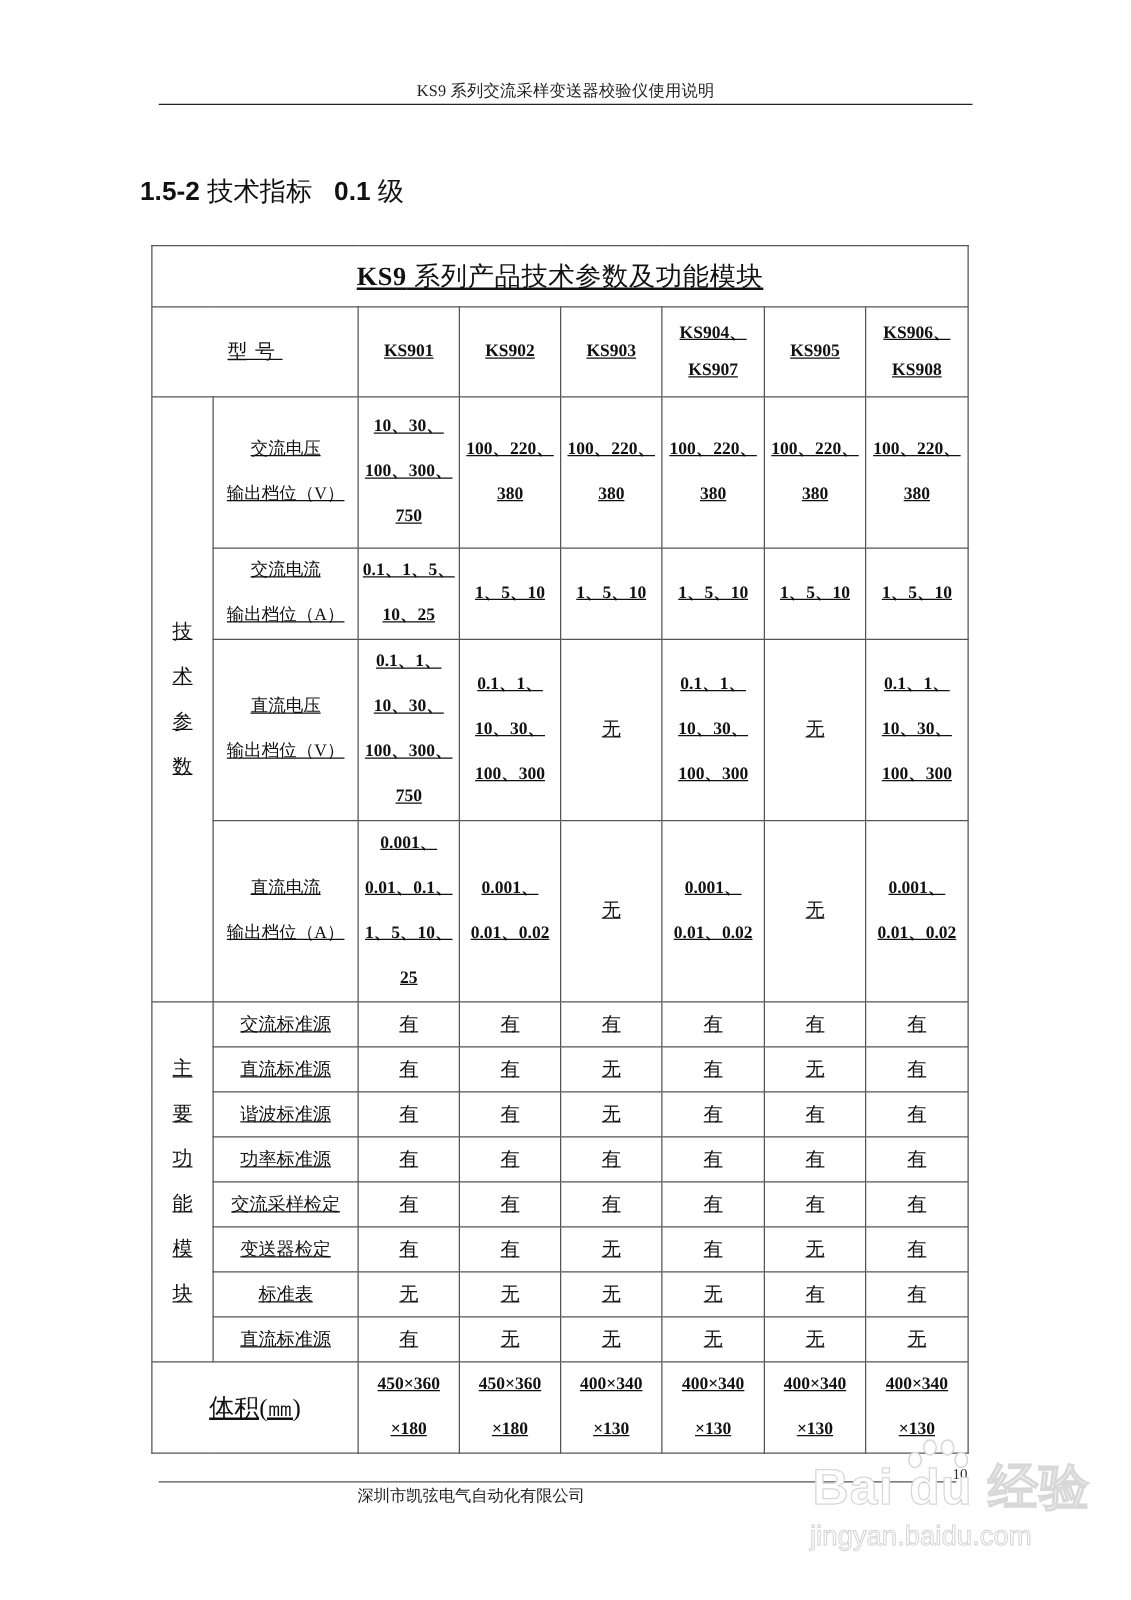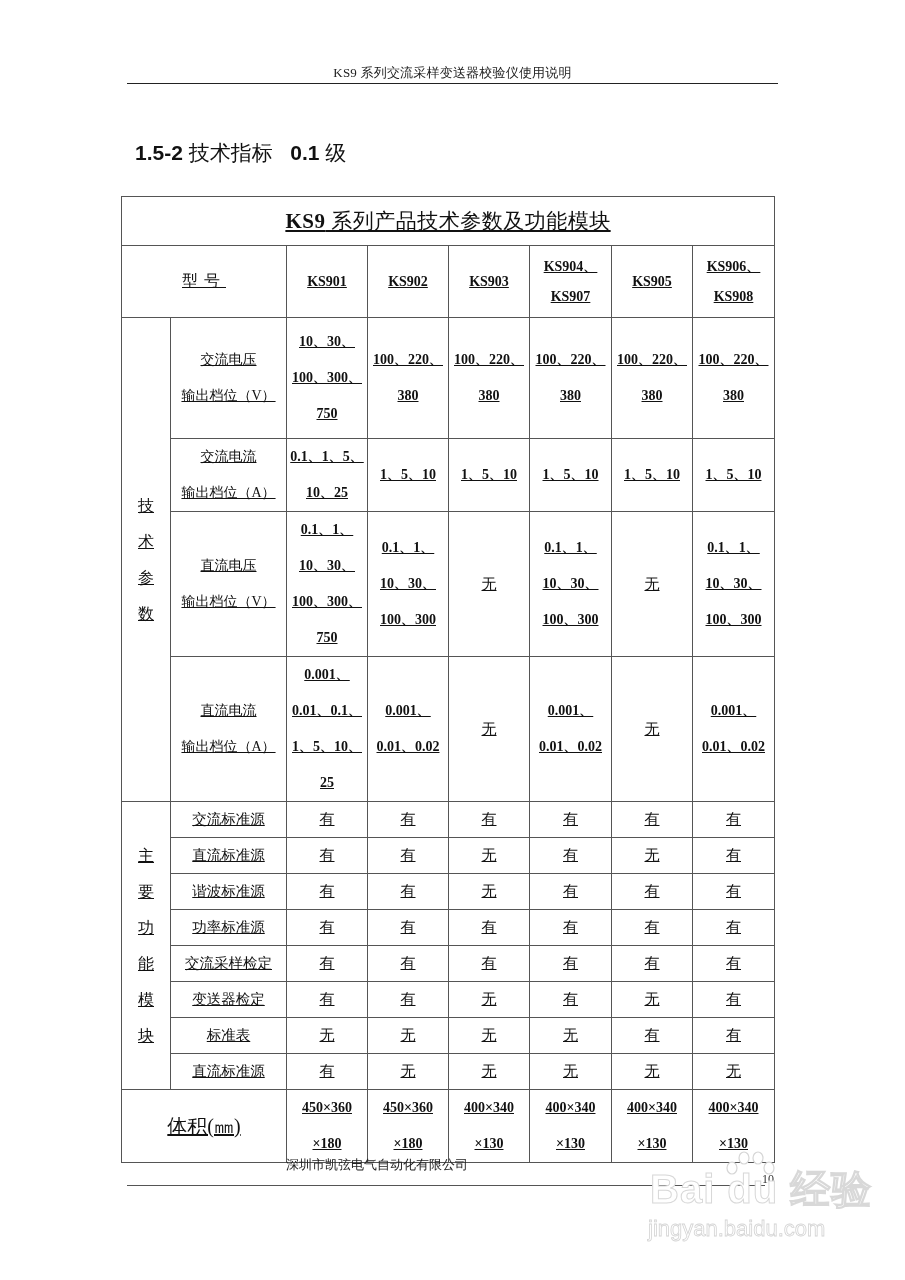--- a/index.html
+++ b/index.html
@@ -6,21 +6,21 @@
     body {
       width: 905px; height: 1280px; background: #ffffff; position: relative; overflow: hidden;
       font-family: "Liberation Serif", "DejaVu Serif", serif; color: #111;
     }
     .running-head {
       position: absolute; left: 127px; top: 64px; width: 651px; text-align: center;
       font-size: 13px; color: #222; letter-spacing: 0.2px;
     }
     .head-rule { position: absolute; left: 127px; top: 83px; width: 651px; height: 0; border-top: 1.5px solid #222; }
     .section-heading {
-      position: absolute; left: 135px; top: 139px; font-family: "Liberation Sans", "DejaVu Sans", sans-serif;
+      position: absolute; left: 112px; top: 139px; font-family: "Liberation Sans", "DejaVu Sans", sans-serif;
       font-size: 21px; font-weight: bold; color: #111; white-space: pre;
     }
     .section-heading .cjk { font-weight: normal; }
     table.spec {
       position: absolute; left: 121px; top: 196px; width: 653px; border-collapse: collapse; table-layout: fixed;
       border: 1.5px solid #444;
       text-decoration: underline;
     }
     table.spec td { border: 1px solid #555; text-align: center; vertical-align: middle; padding: 0; }
     .title-cell { height: 48px; font-size: 21px; font-weight: bold; letter-spacing: 0.5px; }
@@ -31,21 +31,21 @@
     .group-label span { display: block; }
     .param-label { font-size: 14px; line-height: 36px; }
     .val { font-size: 14px; font-weight: bold; line-height: 36px; }
     .val-cjk { font-size: 15px; font-weight: normal; }
     .fn-label { font-size: 14.5px; }
     .fn-val { font-size: 15px; }
     .vol-label { font-size: 20px; }
     .vol-val { font-size: 14px; font-weight: bold; line-height: 36px; }
     .foot-rule { position: absolute; left: 127px; top: 1185px; width: 638px; height: 0; border-top: 1px solid #555; }
     .page-number { position: absolute; left: 762px; top: 1172px; font-size: 12px; color: #333; }
-    .footer-company { position: absolute; left: 127px; top: 1156px; width: 500px; text-align: center; font-size: 13px; color: #222; }
+    .footer-company { position: absolute; left: 127px; top: 1188px; width: 500px; text-align: center; font-size: 13px; color: #222; }
     .watermark {
       position: absolute; left: 640px; top: 1150px; width: 260px; height: 100px; pointer-events: none;
       font-family: "Liberation Sans", "DejaVu Sans", sans-serif; color: rgba(255,255,255,0.2);
     }
     .wm-main { position: absolute; left: 10px; top: 12px; font-size: 40px; font-weight: bold; color: #fff;
       -webkit-text-stroke: 1px #d8d8d8; letter-spacing: 1px; }
     .wm-sub { position: absolute; left: 8px; top: 66px; font-size: 22px; color: #fff; -webkit-text-stroke: 0.8px #d4d4d4; }
     .wm-paw { position: absolute; left: 82px; top: 0px; width: 56px; height: 40px; }
   </style>
 </head>

